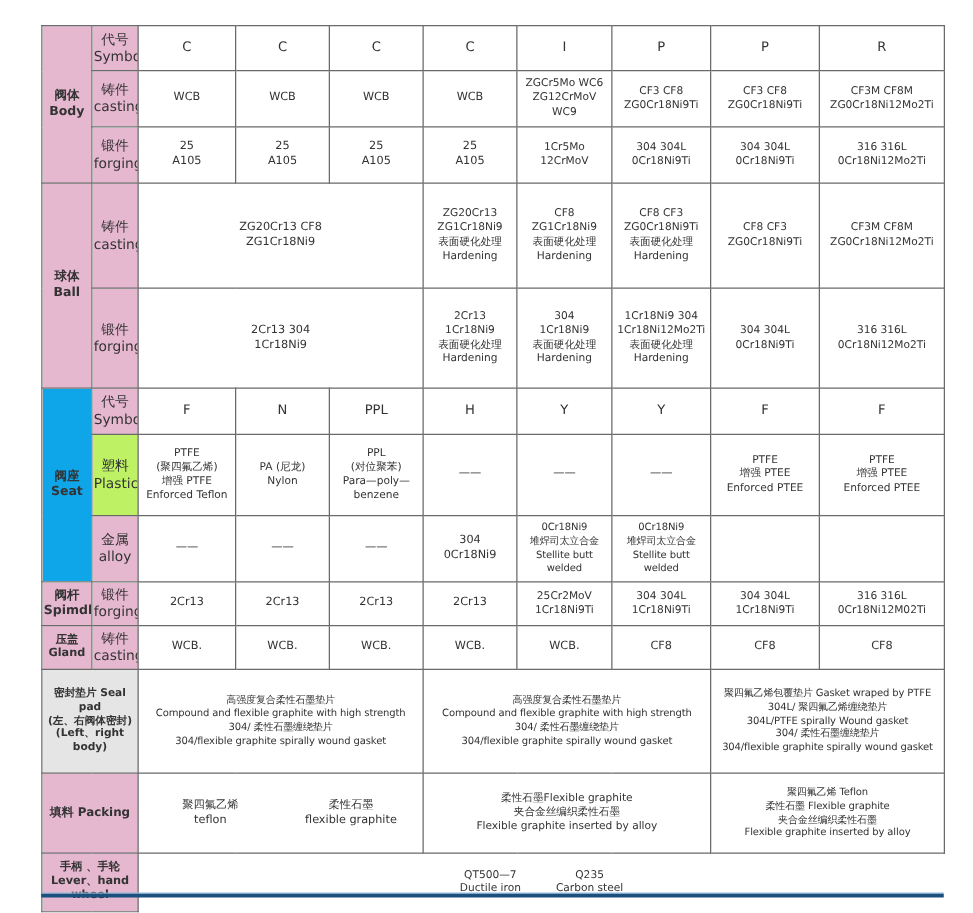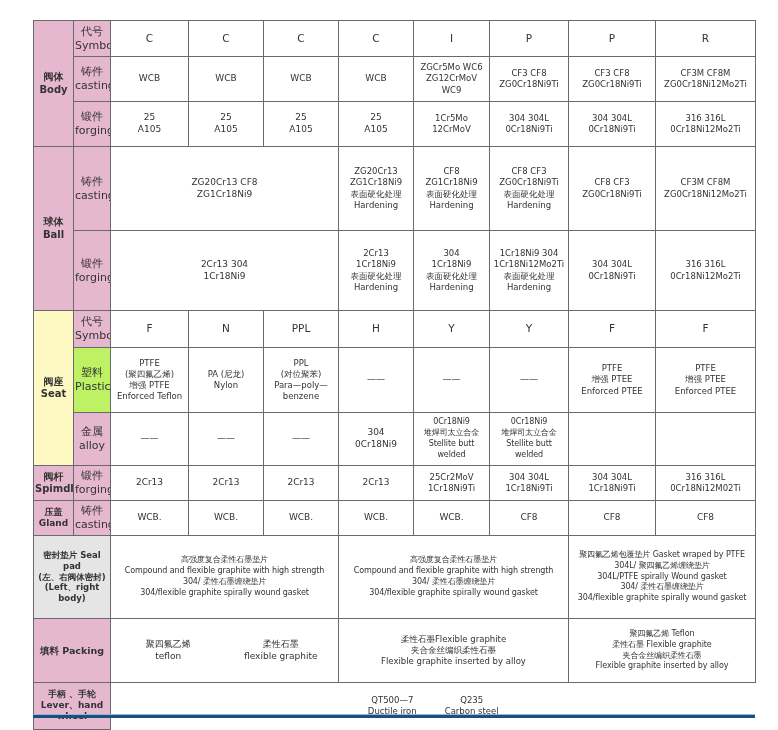--- a/index.html
+++ b/index.html
@@ -143,21 +143,21 @@
 1Cr18Ni12Mo2Ti
 表面硬化处理
 Hardening</td>
     <td class="med">304 304L
 0Cr18Ni9Ti</td>
     <td class="med">316 316L
 0Cr18Ni12Mo2Ti</td>
   </tr>
 
   <tr class="r-ssym">
-    <td class="hdr cat" rowspan="3" style="background: #fef9c3;">阀座
+    <td class="hdr cat" rowspan="3" style="background: #0ea5e9;">阀座
 Seat</td>
     <td class="hdr sub" style="background: rgb(230, 184, 208);">代号
 Symbol</td>
     <td class="sym">F</td>
     <td class="sym">N</td>
     <td class="sym">PPL</td>
     <td class="sym">H</td>
     <td class="sym">Y</td>
     <td class="sym">Y</td>
     <td class="sym">F</td>

